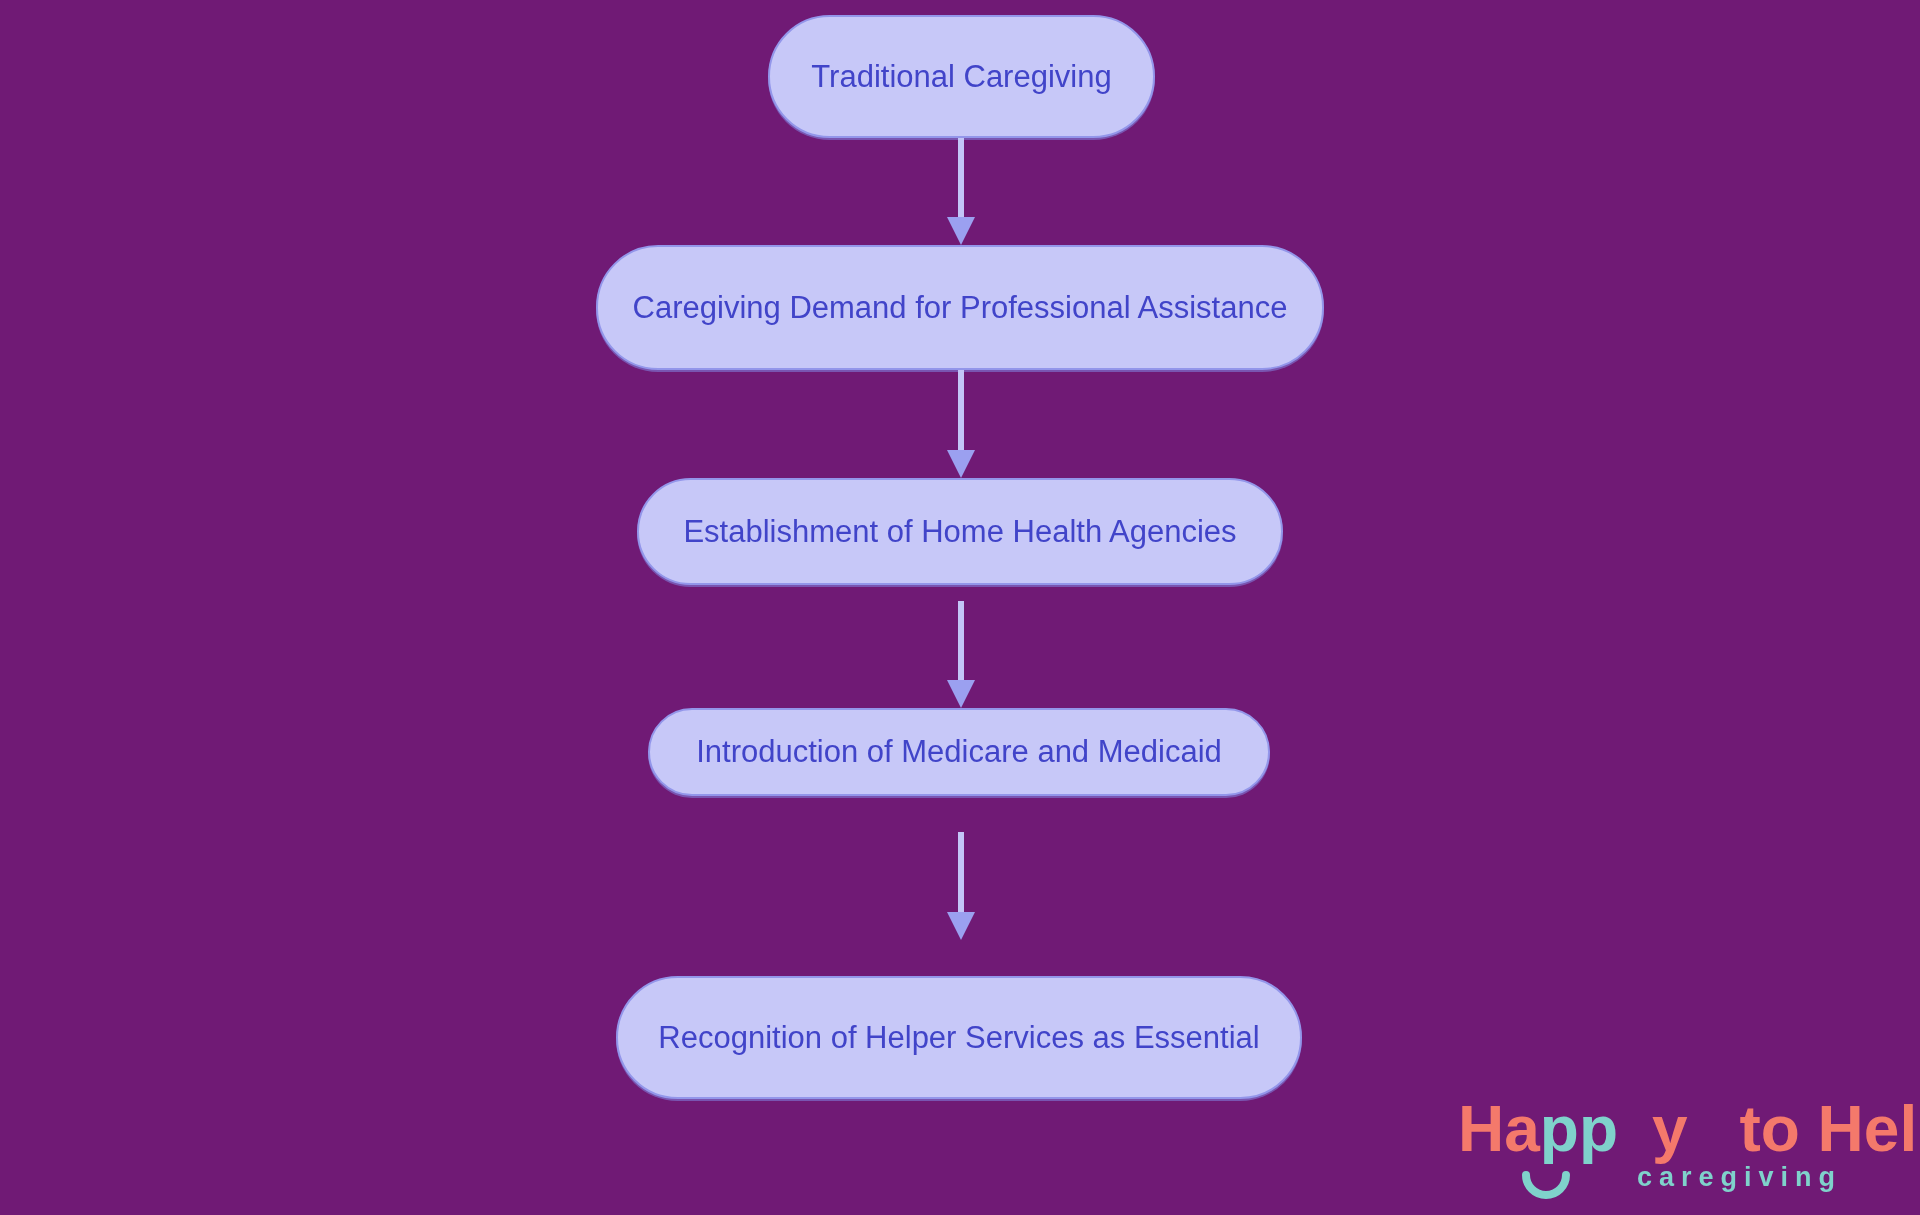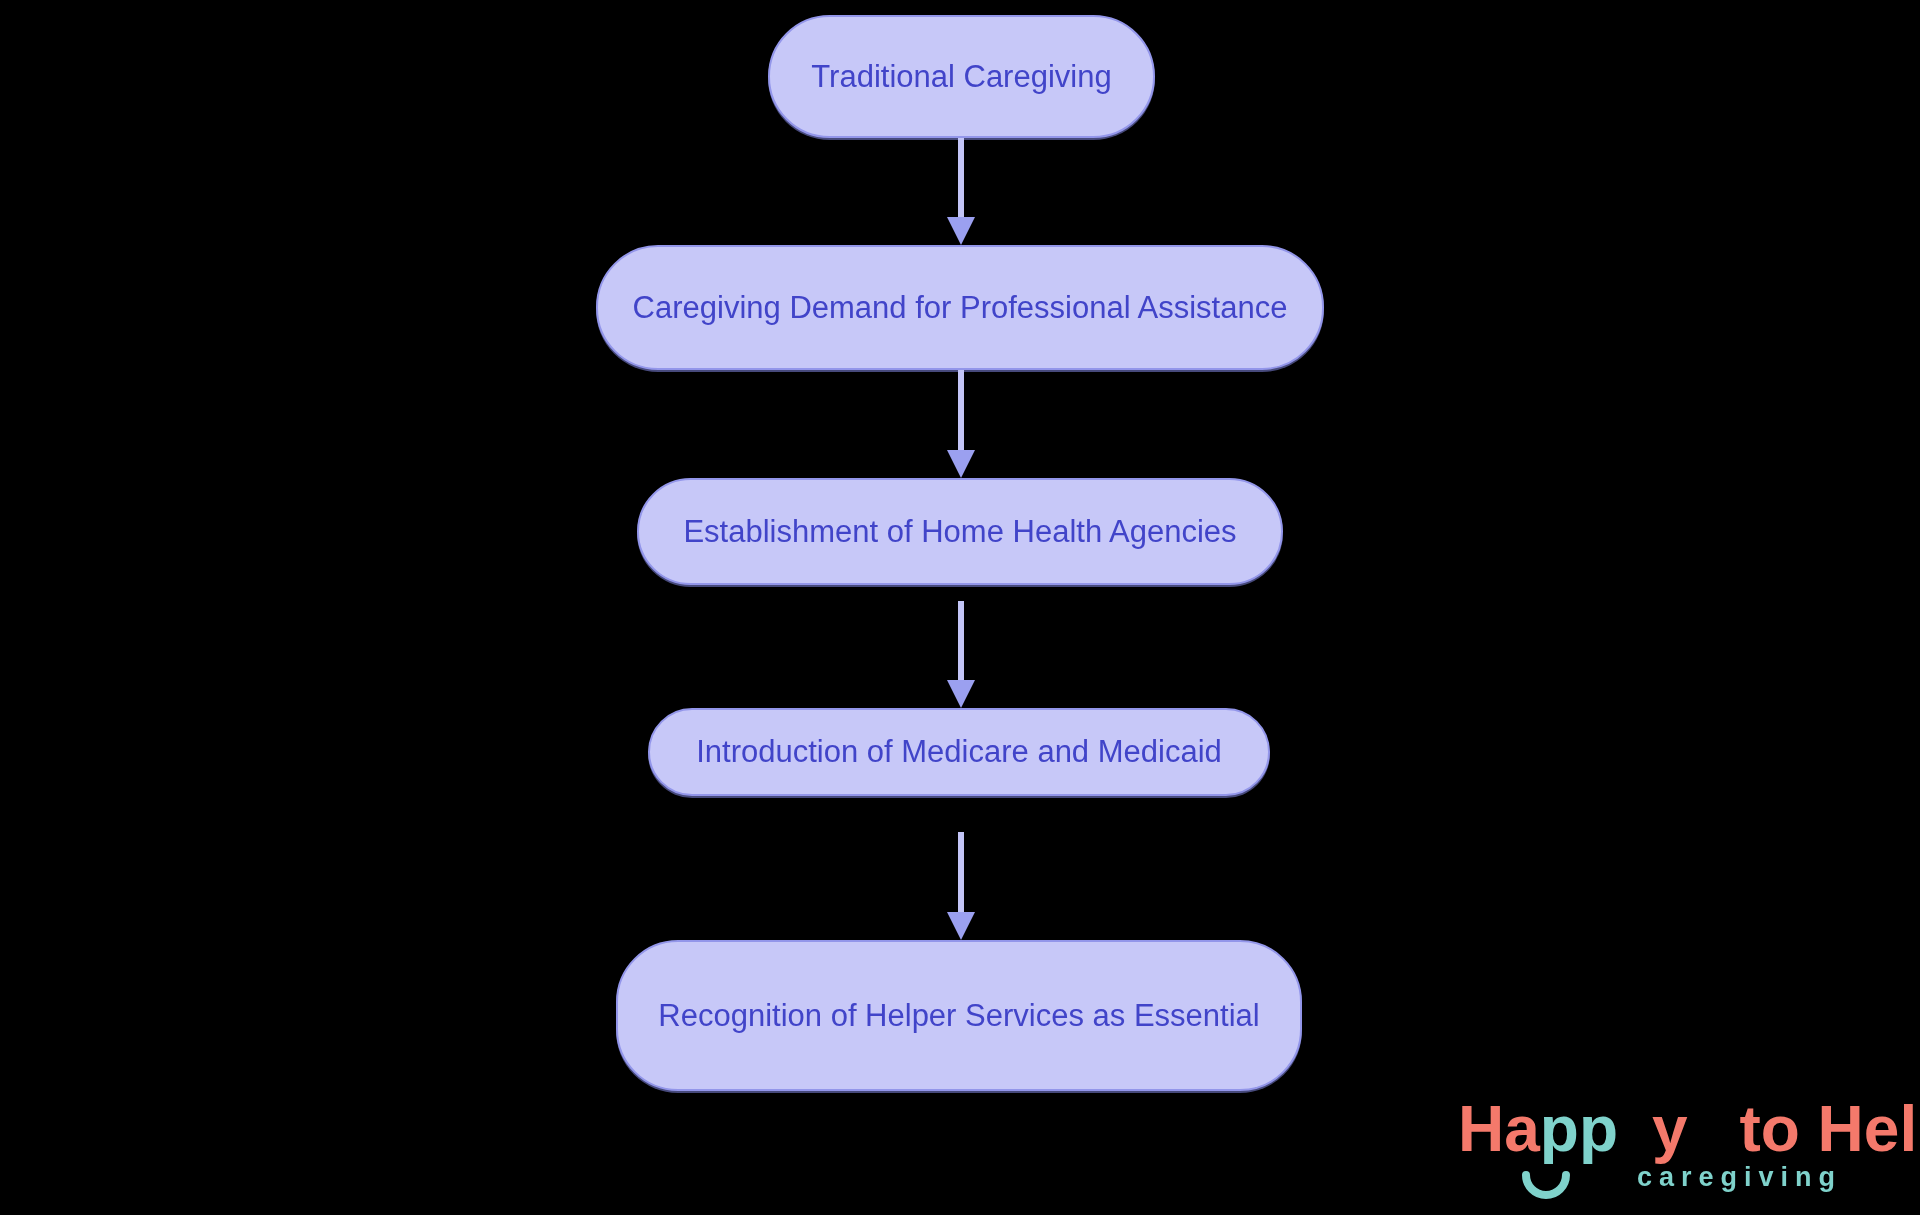--- a/index.html
+++ b/index.html
@@ -5,21 +5,21 @@
   html, body {
     margin: 0;
     padding: 0;
     background: #ffffff;
     font-family: "Liberation Sans", "DejaVu Sans", sans-serif;
   }
   .canvas {
     position: relative;
     width: 1920px;
     height: 1215px;
-    background: #000000;
+    background: #701a75;
     overflow: hidden;
   }
   
   .node {
     position: absolute;
     box-sizing: border-box;
     background: #c7c8f8;
     border: 2px solid #9396ea;
     border-radius: 62px;
     box-shadow: 0 2px 0 rgba(130,135,225,0.55);
@@ -27,21 +27,21 @@
     align-items: center;
     justify-content: center;
     color: #4144c9;
     font-size: 31px;
     white-space: nowrap;
   }
   .n1 { left: 768px; top: 15px;  width: 387px; height: 123px; }
   .n2 { left: 596px; top: 245px; width: 728px; height: 125px; }
   .n3 { left: 637px; top: 478px; width: 646px; height: 107px; }
   .n4 { left: 648px; top: 708px; width: 622px; height: 88px; }
-  .n5 { left: 616px; top: 940px; width: 686px; height: 151px; }
+  .n5 { left: 616px; top: 976px; width: 686px; height: 123px; }
 
   
   .arrow { position: absolute; left: 947px; width: 28px; }
   .a1 { top: 138px; height: 107px; }
   .a2 { top: 370px; height: 108px; }
   .a3 { top: 601px; height: 107px; }
   .a4 { top: 832px; height: 108px; }
   .arrow .shaft {
     position: absolute;
     left: 11px; top: 0;

